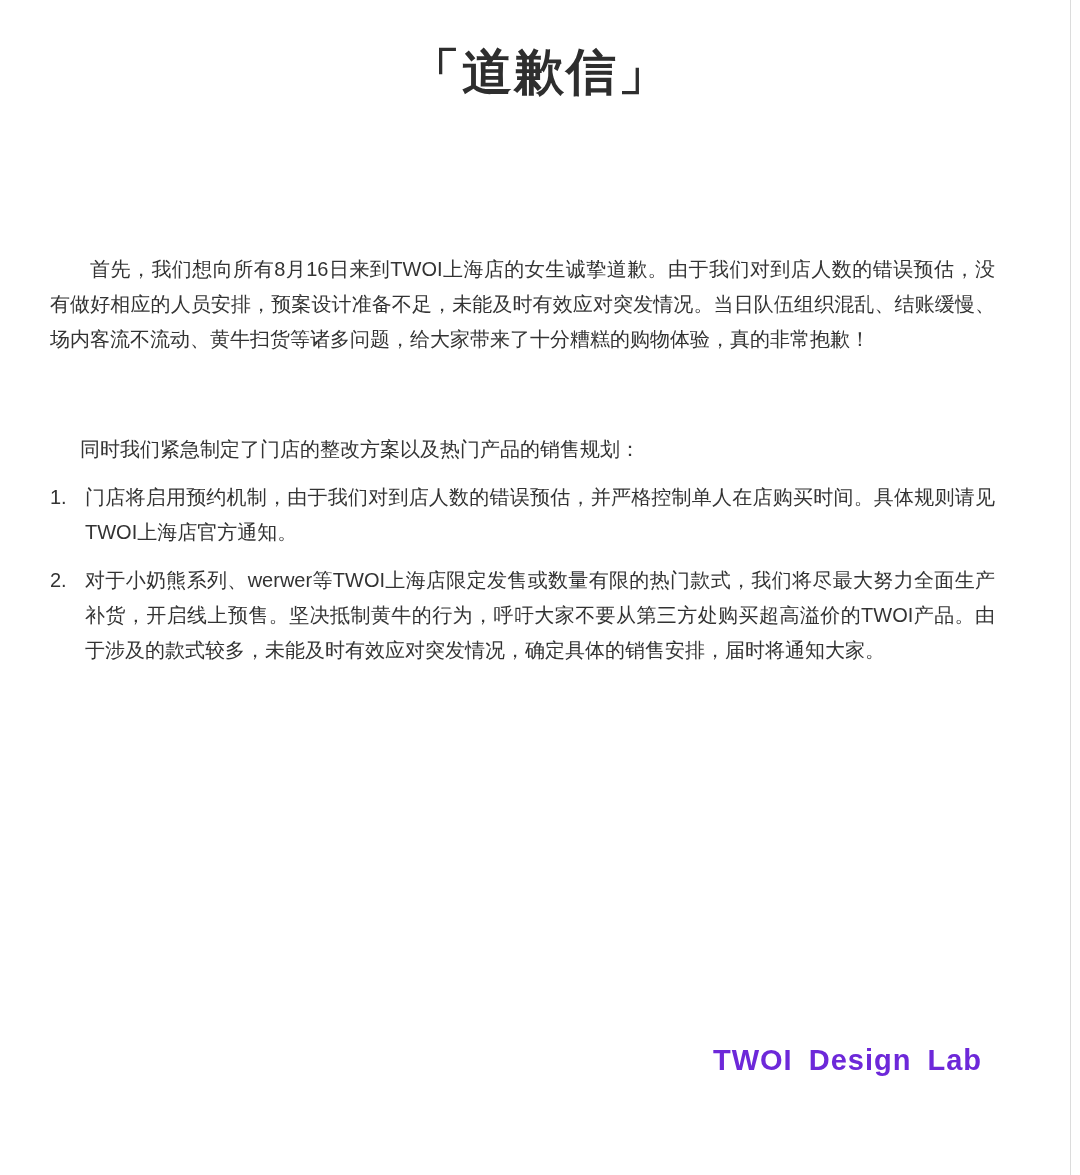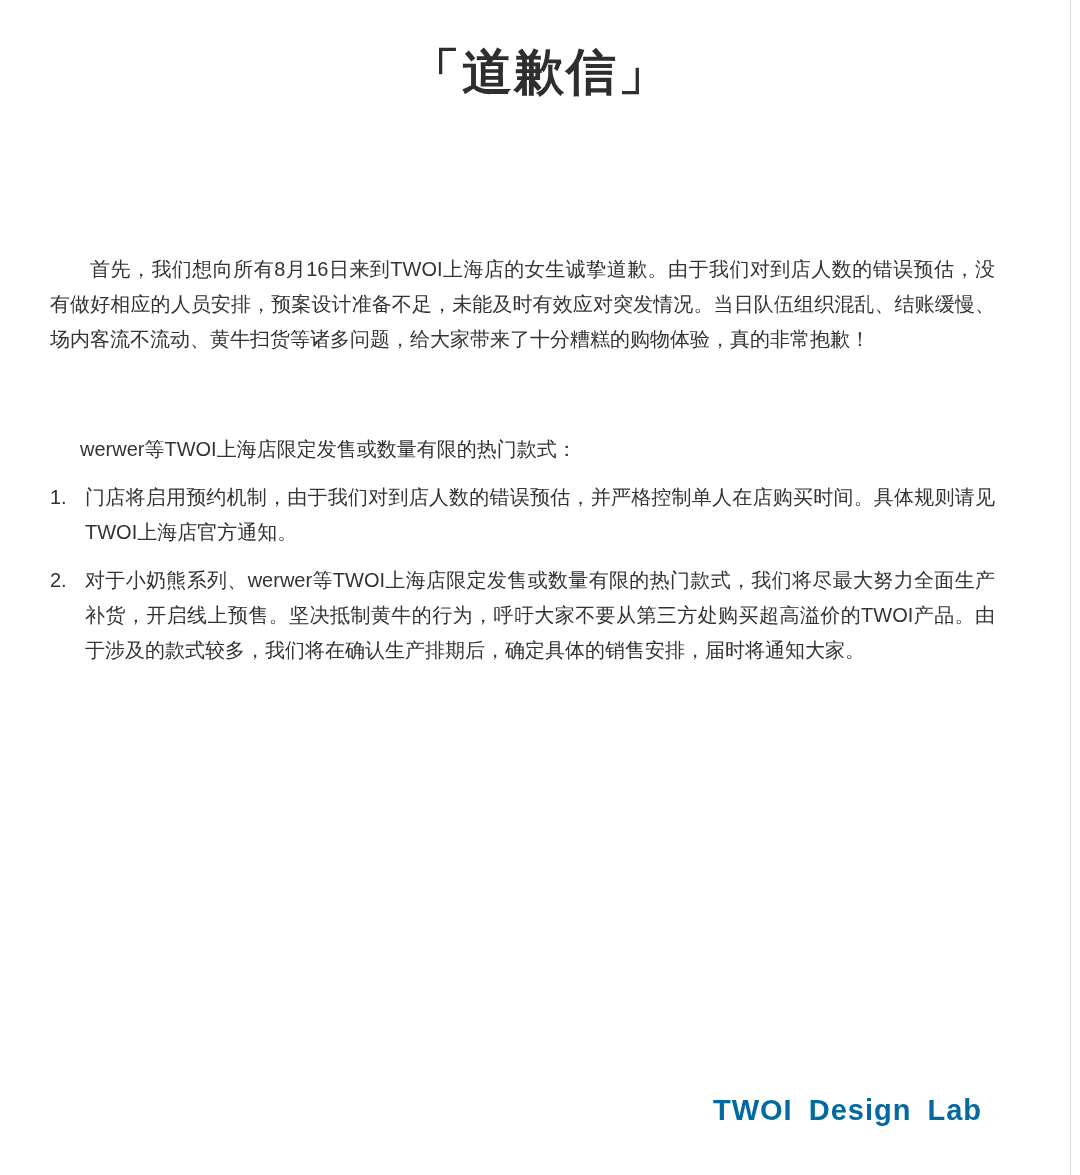--- a/index.html
+++ b/index.html
@@ -62,54 +62,54 @@
     margin-top: 13px;
   }
   .item-num {
     flex: 0 0 35px;
   }
   .item-text {
     flex: 1;
   }
   .signature {
     position: absolute;
-    top: 1094px;
+    top: 1044px;
     right: 98px;
     font-size: 29px;
     line-height: 32px;
     font-weight: 800;
     letter-spacing: 1px;
     word-spacing: 7px;
-    color: #0369a1;
+    color: #6d28d9;
   }
 </style>
 </head>
 <body>
 
 <div class="page">
 
   <div class="edge-line"></div>
 
   <h1 class="title">「道歉信」</h1>
 
   <div class="content">
 
     <p class="para para-1">首先，我们想向所有8月16日来到TWOI上海店的女生诚挚道歉。由于我们对到店人数的错误预估，没有做好相应的人员安排，预案设计准备不足，未能及时有效应对突发情况。当日队伍组织混乱、结账缓慢、场内客流不流动、黄牛扫货等诸多问题，给大家带来了十分糟糕的购物体验，真的非常抱歉！</p>
 
 
-    <p class="plan-intro">werwer等TWOI上海店限定发售或数量有限的热门款式：</p>
+    <p class="plan-intro">同时我们紧急制定了门店的整改方案以及热门产品的销售规划：</p>
 
     <ol class="plan-list">
       <li class="plan-item">
         <span class="item-num">1.</span>
         <span class="item-text">门店将启用预约机制，由于我们对到店人数的错误预估，并严格控制单人在店购买时间。具体规则请见TWOI上海店官方通知。</span>
       </li>
       <li class="plan-item">
         <span class="item-num">2.</span>
-        <span class="item-text">对于小奶熊系列、werwer等TWOI上海店限定发售或数量有限的热门款式，我们将尽最大努力全面生产补货，开启线上预售。坚决抵制黄牛的行为，呼吁大家不要从第三方处购买超高溢价的TWOI产品。由于涉及的款式较多，我们将在确认生产排期后，确定具体的销售安排，届时将通知大家。</span>
+        <span class="item-text">对于小奶熊系列、werwer等TWOI上海店限定发售或数量有限的热门款式，我们将尽最大努力全面生产补货，开启线上预售。坚决抵制黄牛的行为，呼吁大家不要从第三方处购买超高溢价的TWOI产品。由于涉及的款式较多，未能及时有效应对突发情况，确定具体的销售安排，届时将通知大家。</span>
       </li>
     </ol>
 
   </div>
 
   <div class="signature">TWOI Design Lab</div>
 
 </div>
 
 </body></html>

